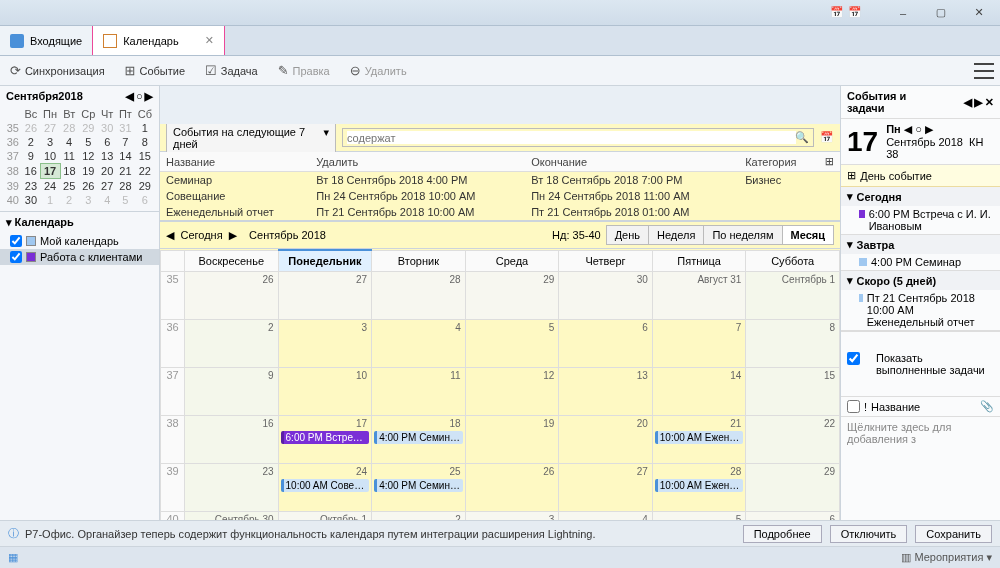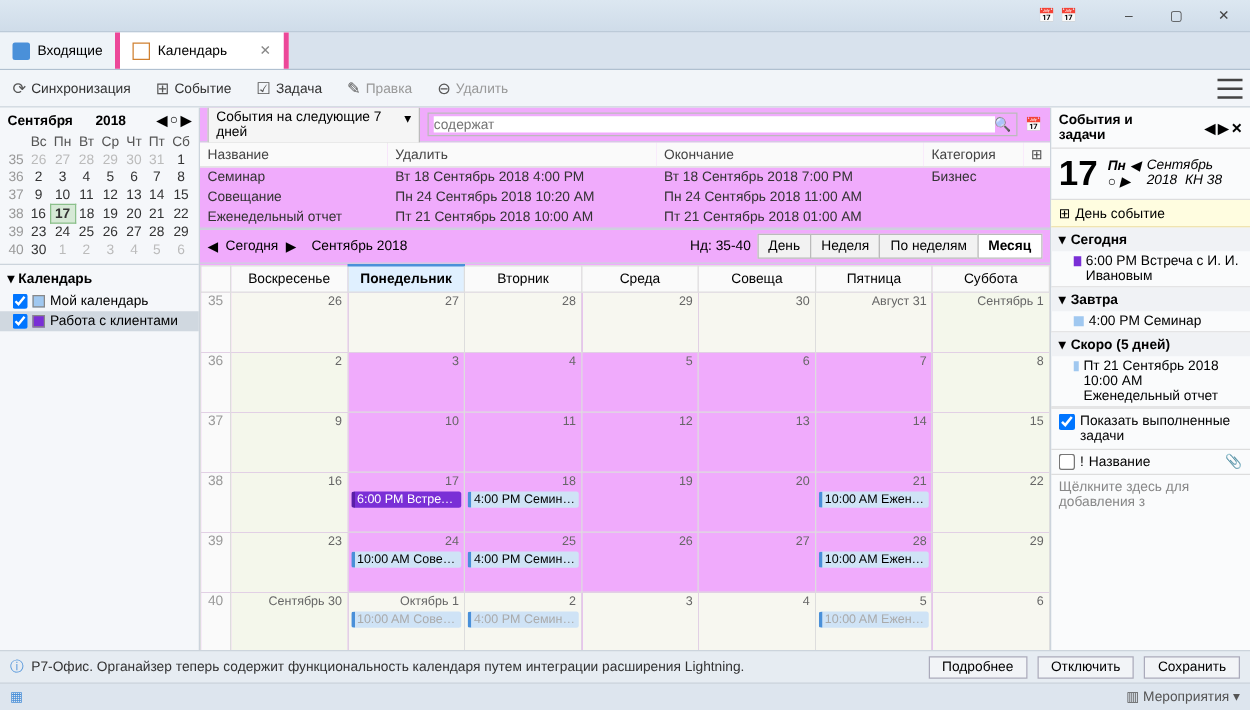--- a/index.html
+++ b/index.html
@@ -1,48 +1,48 @@
 <!DOCTYPE html>
 <html><head>
 <meta charset="utf-8">
 <style>
 * { box-sizing: border-box; margin: 0; padding: 0; font-family: "Segoe UI", Tahoma, sans-serif; font-size: 11px; }
 body { width: 1000px; height: 568px; background: #e9eff5; overflow: hidden; display: flex; flex-direction: column; }
 .titlebar { height: 26px; background: linear-gradient(#dce7f1,#cfdce9); display: flex; justify-content: flex-end; align-items: center; padding: 0 4px; gap: 4px; border-bottom: 1px solid #b0c0d0; }
 .winbtn { width: 34px; height: 20px; display: flex; align-items: center; justify-content: center; color: #444; }
 .tabbar { height: 30px; background: #d8e2ed; display: flex; border-bottom: 1px solid #b0c0d0; }
-.tab { display: flex; align-items: center; padding: 0 10px; gap: 6px; border-right: 4px solid #ec4899; background: #eef3f8; justify-content: center; }
+.tab { display: flex; align-items: center; padding: 0 10px; gap: 6px; border-right: 1px solid #ec4899; background: #eef3f8; justify-content: center; }
 .tab.active { background: #fff; }
 .tab .close { color: #888; margin-left: 20px; }
 .ico { width: 14px; height: 14px; display: inline-block; }
 .toolbar { height: 30px; background: #f2f5f9; display: flex; align-items: center; padding: 0 6px; gap: 12px; border-bottom: 1px solid #ccd4dc; }
 .tbtn { display: flex; align-items: center; gap: 4px; color: #333; padding: 2px 4px; }
 .tbtn .mi { color: #555; font-size: 13px; }
 .spacer { flex: 1; }
 .menu-icon { width: 20px; height: 16px; display: flex; flex-direction: column; justify-content: space-between; }
 .menu-icon span { height: 2px; background: #444; }
 
 .main { flex: 1; display: flex; overflow: hidden; }
 .left { width: 160px; background: #f5f7fa; border-right: 1px solid #ccd4dc; display: flex; flex-direction: column; }
-.minical-hdr { display: flex; align-items: center; padding: 4px 6px; gap: 18px; font-weight: bold; }
+.minical-hdr { display: flex; padding: 4px 6px; gap: 0; font-weight: bold; }
 .minical-hdr .nav { margin-left: auto; display: flex; gap: 2px; }
 .minical { padding: 0 4px 4px; }
 .minical table { width: 100%; border-collapse: collapse; font-size: 10px; }
 .minical th { color: #555; font-weight: normal; padding: 1px; }
 .minical td { text-align: center; padding: 1px; color: #333; }
 .minical td.wk { color: #999; }
 .minical td.dim { color: #bbb; }
 .minical td.today { background: #d6e9d6; border: 1px solid #8bc08b; font-weight: bold; }
 .cal-list-hdr { padding: 4px 6px; font-weight: bold; border-top: 1px solid #ccd4dc; }
 .cal-item { display: flex; align-items: center; gap: 4px; padding: 2px 10px; }
 .cal-item input { width: 12px; height: 12px; }
 .cal-item .sw { width: 10px; height: 10px; border: 1px solid #888; }
 .cal-item.sel { background: #d0d8e0; }
 
-.center { flex: 1; display: flex; flex-direction: column; overflow: hidden; background: #f0abfc; }
+.center { flex: 1; display: flex; flex-direction: column; overflow: hidden; background: #fef9c3; margin-top: 38px; }
 .filterrow { height: 28px; display: flex; align-items: center; padding: 0 6px; gap: 6px; border-bottom: 1px solid #ccd4dc; }
 .filter-dd { padding: 2px 6px; border: 1px solid #bbb; background: #f5f5f5; width: 170px; display: flex; justify-content: space-between; }
 .filter-input { flex: 1; border: 1px solid #bbb; padding: 2px 4px; display: flex; }
 .filter-input input { border: none; flex: 1; outline: none; }
 .eventlist { border-bottom: 1px solid #ccd4dc; }
 .eventlist table { width: 100%; border-collapse: collapse; }
 .eventlist th { text-align: left; padding: 3px 6px; border-bottom: 1px solid #ddd; color: #444; font-weight: normal; background: #fafafa; }
 .eventlist td { padding: 2px 6px; white-space: nowrap; color: #333; }
 .calnav { height: 28px; display: flex; align-items: center; padding: 0 6px; gap: 6px; border-bottom: 1px solid #ccd4dc; border-top: 1px solid #ccd4dc; }
 .calnav .views { margin-left: auto; display: flex; }
@@ -59,31 +59,31 @@
 .calgrid .dnum { font-size: 10px; color: #666; text-align: right; padding: 1px 3px; }
 .calgrid .ev { font-size: 10px; padding: 1px 2px; margin: 1px; border-radius: 2px; white-space: nowrap; overflow: hidden; text-overflow: ellipsis; }
 .ev.purple { background: #7a2fd6; color: #fff; border-left: 3px solid #5a1fa6; }
 .ev.blue { background: #cfe3f6; border-left: 3px solid #4a90d9; }
 
 .right { width: 160px; background: #fafbfc; border-left: 1px solid #ccd4dc; display: flex; flex-direction: column; }
 .rtitle { padding: 4px 6px; display: flex; align-items: center; gap: 20px; font-weight: bold; border-bottom: 1px solid #ddd; }
 .rtitle .nav { margin-left: auto; display: flex; gap: 2px; }
 .rdate { display: flex; padding: 4px 6px; gap: 8px; border-bottom: 1px solid #ddd; align-items: center; }
 .rdate .daynum { font-size: 28px; font-weight: bold; }
-.rdate .daymeta { display: flex; font-size: 10px; font-style: italic; }
+.rdate .daymeta { display: flex; flex-direction: column; font-size: 10px; }
 .rnew { padding: 4px 6px; background: #fffde0; border-bottom: 1px solid #ecdca0; display: flex; align-items: center; gap: 4px; }
 .rsection { border-bottom: 1px solid #ddd; }
 .rsection .hdr { padding: 3px 6px; font-weight: bold; background: #f0f2f5; display: flex; align-items: center; gap: 4px; }
 .rsection .item { padding: 2px 6px 2px 18px; display: flex; gap: 4px; font-size: 10px; }
 .rsection .sw { width: 8px; height: 8px; background: #7a2fd6; margin-top: 2px; }
 .rtasks { flex: 1; overflow: auto; font-size: 10px; }
 .rtasks .tprompt { color: #888; padding: 4px 6px; }
 .rtasks .trow { display: flex; align-items: center; gap: 4px; padding: 2px 6px; }
 .rtasks .strike { text-decoration: line-through; color: #888; }
-.rshow { padding: 4px 6px; display: flex; gap: 4px; align-items: flex-start; border-top: 1px solid #ddd; border-bottom: 1px solid #ddd; font-size: 10px; justify-content: flex-end; }
+.rshow { padding: 20px 6px; display: flex; gap: 16px; align-items: flex-start; border-top: 1px solid #ddd; border-bottom: 1px solid #ddd; font-size: 10px; justify-content: flex-end; }
 .rthdr { padding: 3px 6px; display: flex; gap: 4px; align-items: center; border-bottom: 1px solid #ddd; font-size: 10px; }
 
 .footer { height: 26px; background: #e6ecf2; border-top: 1px solid #ccd4dc; display: flex; align-items: center; padding: 0 8px; gap: 8px; }
 .footer .msg { flex: 1; display: flex; align-items: center; gap: 6px; color: #333; }
 .footer button { padding: 2px 10px; border: 1px solid #aab; background: #f2f4f7; }
 .status { height: 22px; background: #dde5ee; border-top: 1px solid #ccd4dc; display: flex; align-items: center; justify-content: flex-end; padding: 0 8px; gap: 6px; font-size: 10px; color: #555; }
 </style>
 </head>
 <body>
 
@@ -263,21 +263,21 @@
             </tr>
             <tr>
               <td>Семинар</td>
               <td>Вт 18 Сентябрь 2018 4:00 PM</td>
               <td>Вт 18 Сентябрь 2018 7:00 PM</td>
               <td>Бизнес</td>
               <td></td>
             </tr>
             <tr>
               <td>Совещание</td>
-              <td>Пн 24 Сентябрь 2018 10:20 AM</td>
+              <td>Пн 24 Сентябрь 2018 10:00 AM</td>
               <td>Пн 24 Сентябрь 2018 11:00 AM</td>
               <td></td>
               <td></td>
             </tr>
             <tr>
               <td>Еженедельный отчет</td>
               <td>Пт 21 Сентябрь 2018 10:00 AM</td>
               <td>Пт 21 Сентябрь 2018 01:00 AM</td>
               <td></td>
               <td></td>
@@ -301,21 +301,21 @@
     </div>
     <div class="calgrid">
       <table id="grid-table">
           <tbody>
             <tr>
               <th class="wknum"></th>
               <th class="">Воскресенье</th>
               <th class="active">Понедельник</th>
               <th class="">Вторник</th>
               <th class="">Среда</th>
-              <th class="">Совеща</th>
+              <th class="">Четверг</th>
               <th class="">Пятница</th>
               <th class="">Суббота</th>
             </tr>
             <tr>
               <td class="wknum">35</td>
               <td class="off offmon">
                 <div class="dnum">26</div>
               </td>
               <td class="offmon">
                 <div class="dnum">27</div>

